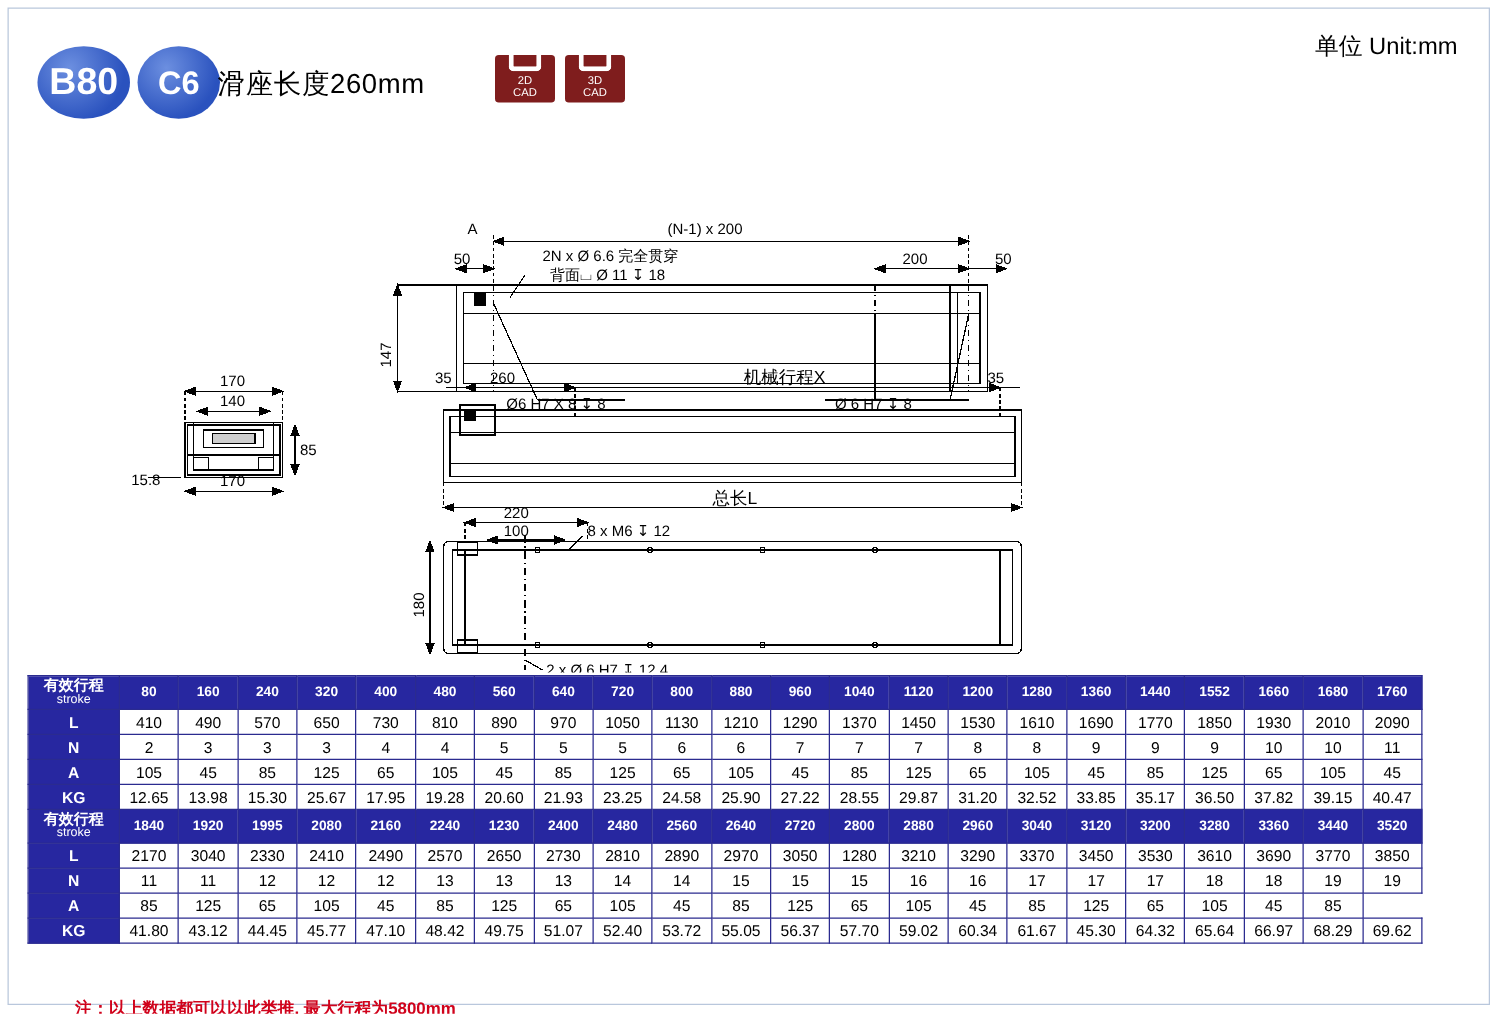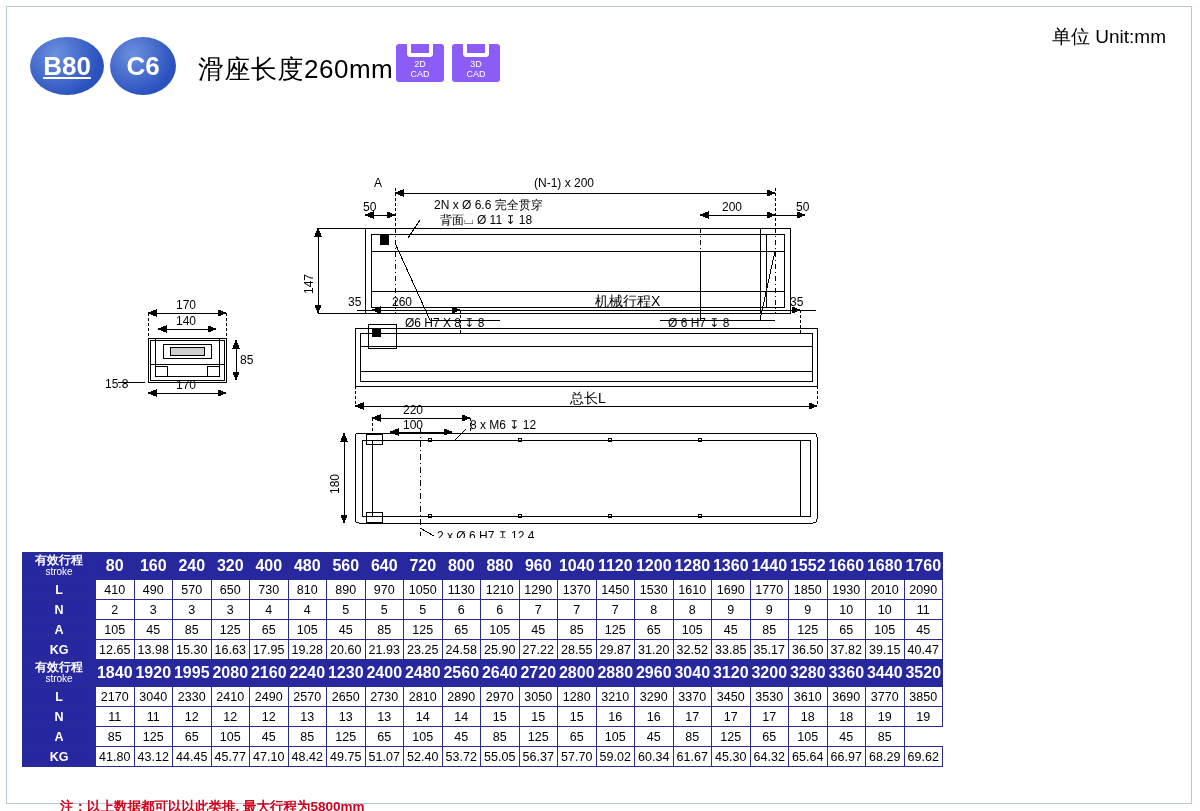--- a/index.html
+++ b/index.html
@@ -14,51 +14,51 @@
   .page-border{
     position:absolute;left:6px;top:6px;width:1186px;height:798px;
     border:1px solid #b9c7dc;box-sizing:border-box;
   }
   
   .badge{
     position:absolute;border-radius:50%;
     display:flex;align-items:center;justify-content:center;
     color:#fff;font-weight:bold;
   }
-  #badge-b80{left:30px;top:37px;width:74px;height:58px;background:#2a52be;font-size:26px;
-    background:radial-gradient(circle at 35% 30%, #6c8fe0 0%, #2a52be 70%);text-decoration:underline;}
+  #badge-b80{left:30px;top:37px;width:74px;height:58px;background:#2a52be;font-size:30px;
+    background:radial-gradient(circle at 35% 30%, #6c8fe0 0%, #2a52be 70%);}
   #badge-c6{left:110px;top:37px;width:66px;height:58px;background:#2a52be;font-size:26px;
     background:radial-gradient(circle at 35% 30%, #6c8fe0 0%, #2a52be 70%);}
-  #slider-len{position:absolute;left:198px;top:52px;font-size:26px;letter-spacing:0.5px;}
+  #slider-len{position:absolute;left:174px;top:52px;font-size:22px;letter-spacing:0.5px;}
   .cad-btn{
-    position:absolute;top:44px;width:48px;height:38px;background:#8b5cf6;border-radius:3px;
+    position:absolute;top:44px;width:48px;height:38px;background:#7f1d1d;border-radius:3px;
     color:#fff;display:flex;flex-direction:column;align-items:center;justify-content:flex-end;
     font-size:9px;line-height:10px;padding-bottom:3px;box-sizing:border-box;
   }
   #cad2d{left:396px;}
   #cad3d{left:452px;}
   .cad-btn .hook{
     width:26px;height:14px;margin-bottom:2px;
     border-left:4px solid #fff;border-right:4px solid #fff;border-bottom:4px solid #fff;
     border-radius:0 0 4px 4px;box-sizing:border-box;
   }
   #unit-label{position:absolute;right:34px;top:24px;font-size:19px;margin-left:21px;}
   
   #drawing{position:absolute;left:0;top:88px;width:1200px;height:450px;}
   
   #spec-table{
-    position:absolute;left:22px;top:552px;width:921px;
+    position:absolute;left:22px;top:540px;width:1116px;
     border-collapse:collapse;font-size:12.5px;
   }
   #spec-table td,#spec-table th{
     border:1px solid #2b2b8f;text-align:center;padding:1px 0;height:17px;
     background:#fff;color:#000;font-weight:normal;
   }
   #spec-table .hdr td{
-    background:#2727a0;color:#fff;font-weight:bold;font-size:16px;
+    background:#2727a0;color:#fff;font-weight:bold;font-size:11px;
   }
   #spec-table .rowlabel{
     background:#2727a0;color:#fff;font-weight:bold;width:72px;
   }
   #spec-table .hdr .rowlabel{line-height:12px;font-size:12px;}
   #spec-table .hdr .rowlabel .sub{font-size:10px;font-weight:normal;display:block;}
   #note{
     position:absolute;left:60px;top:782px;color:#d0021b;font-size:13.5px;font-weight:bold;margin-top:16px;
   }
 </style>
@@ -366,21 +366,21 @@
         <td>125</td>
         <td>65</td>
         <td>105</td>
         <td>45</td>
       </tr>
       <tr>
         <td class="rowlabel">KG</td>
         <td>12.65</td>
         <td>13.98</td>
         <td>15.30</td>
-        <td>16.63</td>
+        <td>25.67</td>
         <td>17.95</td>
         <td>19.28</td>
         <td>20.60</td>
         <td>21.93</td>
         <td>23.25</td>
         <td>24.58</td>
         <td>25.90</td>
         <td>27.22</td>
         <td>28.55</td>
         <td>29.87</td>

